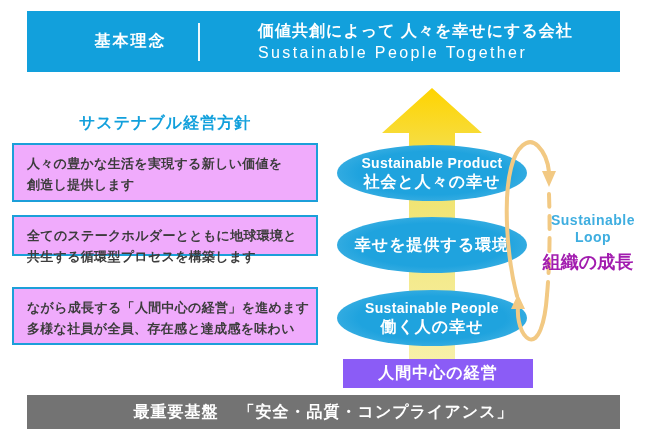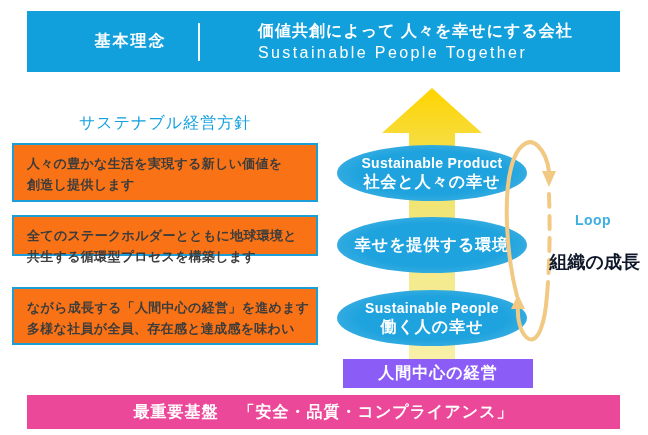--- a/index.html
+++ b/index.html
@@ -14,24 +14,24 @@
   }
   .header-label-wrap { width:171px; text-align:center; }
   .header-label { font-size:16px; font-weight:bold; letter-spacing:2px;margin-left:36px; }
   .header-divider { width:2px; height:38px; background:rgba(255,255,255,.92); }
   .header-titles { padding-left:58px; line-height:22px; }
   .header-title-ja { font-size:16px; font-weight:bold; letter-spacing:1px; }
   .header-title-en { font-size:16px; letter-spacing:2.4px; }
   
   .policy-heading {
     position:absolute; left:12px; top:113px; width:306px; text-align:center;
-    font-size:16px; font-weight:normal; color:#12A0DC; letter-spacing:1px;
+    font-size:16px; font-weight:bold; color:#12A0DC; letter-spacing:1px;
   }
   .policy-box {
-    position:absolute; left:12px; width:306px; background:#f97316;
+    position:absolute; left:12px; width:306px; background:#f0abfc;
     border:2px solid #1C9FD9; color:#3C3C3C;
     font-size:13px; font-weight:bold; line-height:21px; letter-spacing:.3px;
     padding:8px 6px 0 13px;
   }
   .policy-box-1 { top:143px; height:59px; }
   .policy-box-2 { top:215px; height:41px; }
   .policy-box-3 { top:287px; height:58px; }
   
   .svg-layer { position:absolute; left:0; top:0; width:648px; height:435px; pointer-events:none; }
   .layer-back { z-index:1; }
@@ -47,33 +47,33 @@
   .level-2 { top:217px; }
   .level-3 { top:290px;justify-content:center; }
   .level-en { font-size:14px; font-weight:bold; line-height:17px; letter-spacing:.3px; }
   .level-ja { font-size:16px; font-weight:bold; line-height:20px; letter-spacing:1px; }
   
   .loop-en {
     position:absolute; left:545px; top:212px; width:96px; text-align:center; z-index:4;
     color:#3FAEE0; font-size:14px; font-weight:bold; line-height:17px; letter-spacing:.5px;
   }
   .loop-ja {
-    position:absolute; left:536px; top:250px; width:104px; text-align:right; z-index:4;
-    color:#0f172a; font-size:18px; font-weight:bold;
+    position:absolute; left:536px; top:250px; width:104px; text-align:center; z-index:4;
+    color:#a21caf; font-size:18px; font-weight:bold;
   }
   
   .base-box {
     position:absolute; left:343px; top:359px; width:190px; height:29px; z-index:2;
     background:#8b5cf6; color:#fff; font-size:16px; font-weight:bold;
     display:flex; align-items:center; justify-content:center; letter-spacing:1px;
   }
   
   .foundation-bar {
     position:absolute; left:27px; top:395px; width:593px; height:34px;
-    background:#ec4899; color:#fff; font-size:16px; font-weight:bold;
+    background:#737373; color:#fff; font-size:16px; font-weight:bold;
     display:flex; align-items:center; justify-content:center; gap:20px; letter-spacing:1px;
   }
 </style>
 </head>
 <body>
 
 <div class="canvas">
 
   <div class="header-bar">
     <div class="header-label-wrap">
@@ -128,20 +128,21 @@
     <g stroke="#F2C983" stroke-width="4" fill="none" stroke-linecap="round">
       <path d="M 517 296 C 507 258 503 200 511 168 C 516 147 528 136 538 146 C 544 152 548 162 549 172"></path>
       <path stroke-dasharray="13 9" d="M 549 194 C 550 225 550 262 547 295"></path>
       <path d="M 547 295 C 545 324 538 343 529 339 C 521 335 517 320 518 306"></path>
     </g>
     <polygon points="549,187 542,171 556,171" fill="#F2C983"></polygon>
     <polygon points="518,294 511,309 525,309" fill="#F2C983"></polygon>
   </svg>
 
   <div class="loop-en">
+    <div>Sustainable</div>
     <div>Loop</div>
   </div>
   <div class="loop-ja">組織の成長</div>
 
   <div class="base-box">人間中心の経営</div>
 
   <div class="foundation-bar">
     <span>最重要基盤</span>
     <span>「安全・品質・コンプライアンス」</span>
   </div>

